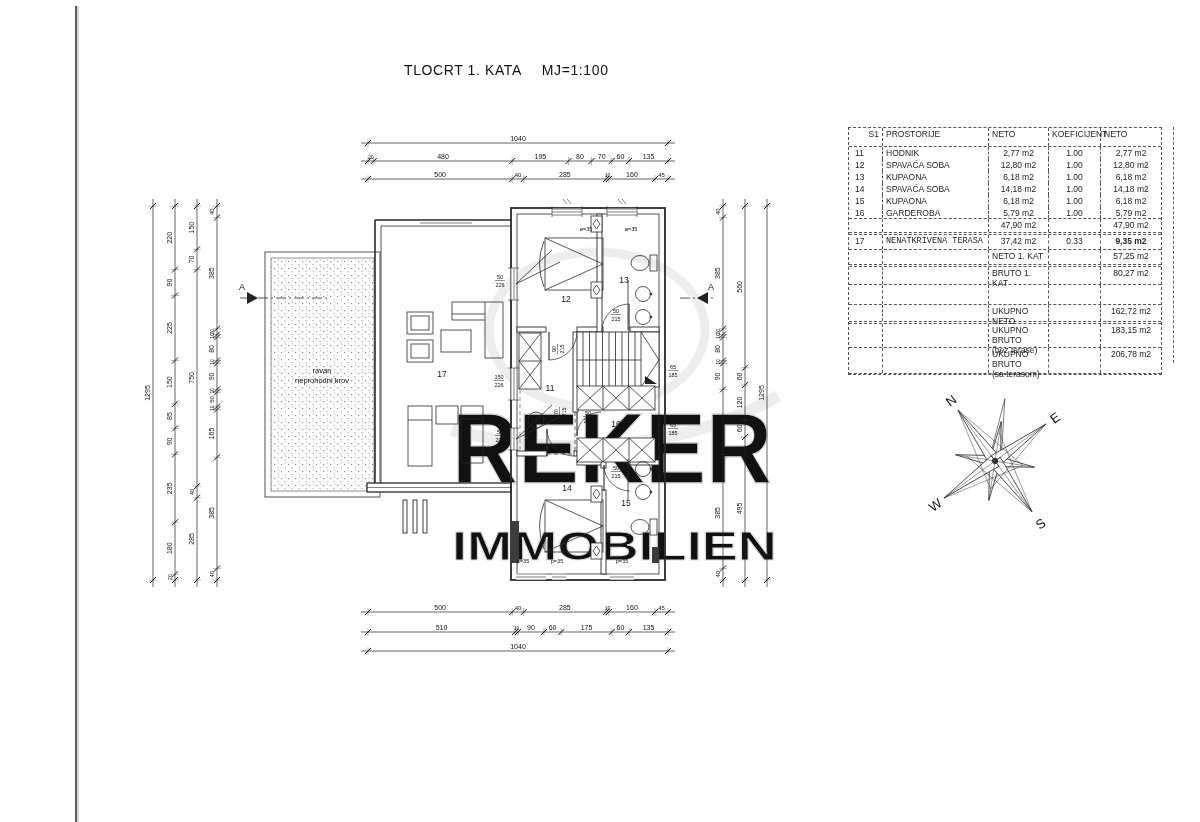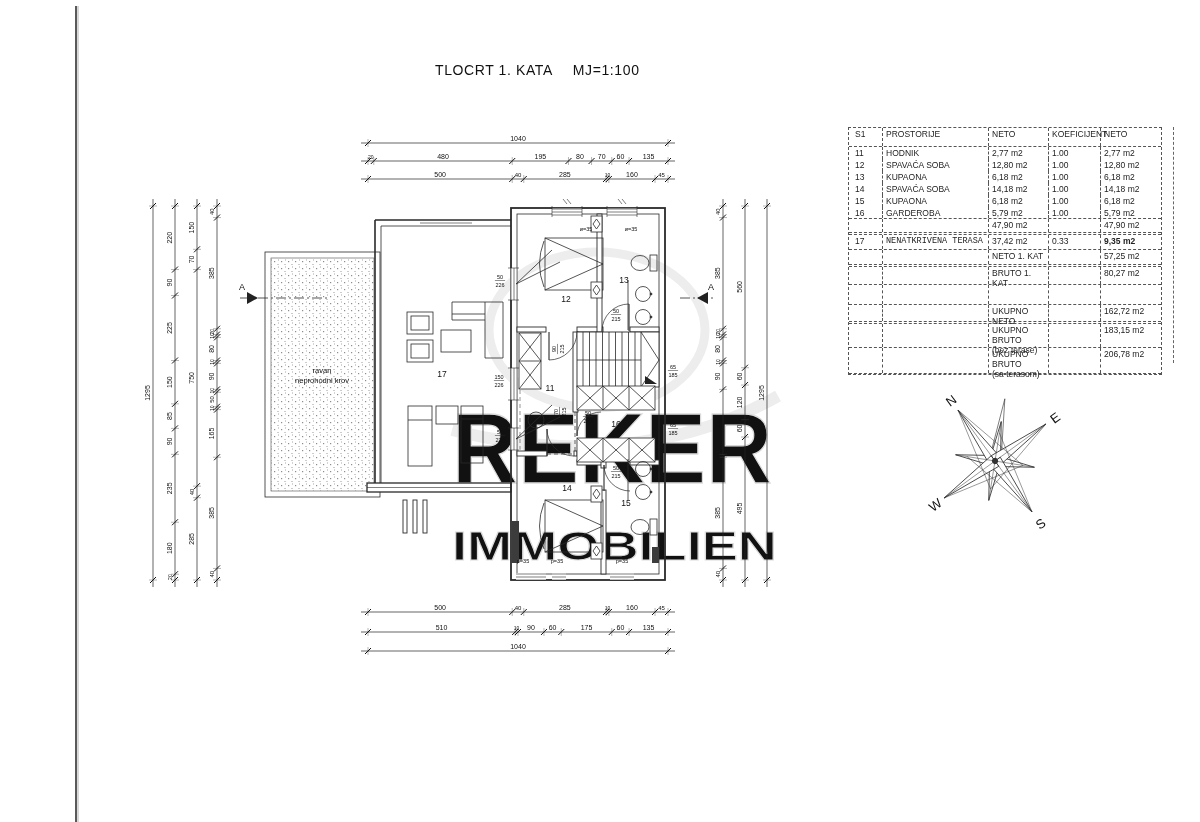--- a/index.html
+++ b/index.html
@@ -1,50 +1,50 @@
 <!DOCTYPE html>
 <html><head>
 <meta charset="utf-8">
 <style>
   html,body{margin:0;padding:0;background:#fff;}
   .sheet{position:relative;width:1200px;height:822px;background:#fff;overflow:hidden;
          font-family:"Liberation Sans",sans-serif;color:#1a1a1a;}
   .page-edge{position:absolute;left:75px;top:6px;width:2px;height:816px;background:#5a5a5a;
              box-shadow:2px 0 0 #d8d8d8;}
-  .title{position:absolute;left:435px;top:62px;font-size:14px;letter-spacing:.6px;
+  .title{position:absolute;left:404px;top:62px;font-size:14px;letter-spacing:.6px;
          color:#111;white-space:nowrap;}
   .title .scale{margin-left:20px;}
   svg{position:absolute;left:0;top:0;}
   svg text{font-family:"Liberation Sans",sans-serif;fill:#111;}
   
   .area-table{position:absolute;left:848px;top:127px;width:312px;border:1px dashed #555;
               font-size:8.5px;color:#222;background:transparent;}
   .trow{display:flex;box-sizing:border-box;}
   .trow.bb{border-bottom:1px dashed #555;}
   .trow.dbl{height:3px;border-top:1px dashed #555;border-bottom:1px dashed #555;}
   .tc{box-sizing:border-box;border-right:1px dashed #555;padding:1px 3px 0 3px;
       overflow:visible;white-space:pre-line;line-height:1.2;}
   .tc:last-child{border-right:none;}
-  .tc.r{text-align:left;}
+  .tc.r{text-align:center;}
   .tc.c{text-align:left;padding-left:6px;}
   .tdash{position:absolute;left:1173px;top:127px;width:0;height:236px;border-left:1px dashed #666;}
 </style>
 </head>
 <body>
 
 <div class="sheet">
   <div class="page-edge"></div>
 
   <div class="title">
     <span>TLOCRT 1. KATA</span><span class="scale">MJ=1:100</span>
   </div>
 
   <div id="area-table" class="area-table">
       <div class="trow bb" style="height: 19px;">
-        <div class="tc c" style="width: 34px;">S1</div>
+        <div class="tc c" style="width: 34px; text-align: right;">S1</div>
         <div class="tc" style="width: 106px;">PROSTORIJE</div>
         <div class="tc" style="width: 60px;">NETO</div>
         <div class="tc" style="width: 52px;">KOEFICIJENT</div>
         <div class="tc" style="width: 60px;">NETO</div>
       </div>
       <div class="trow" style="height: 12px;">
         <div class="tc c" style="width: 34px;">11</div>
         <div class="tc" style="width: 106px;">HODNIK</div>
         <div class="tc r" style="width: 60px;">2,77 m2</div>
         <div class="tc r" style="width: 52px;">1.00</div>

